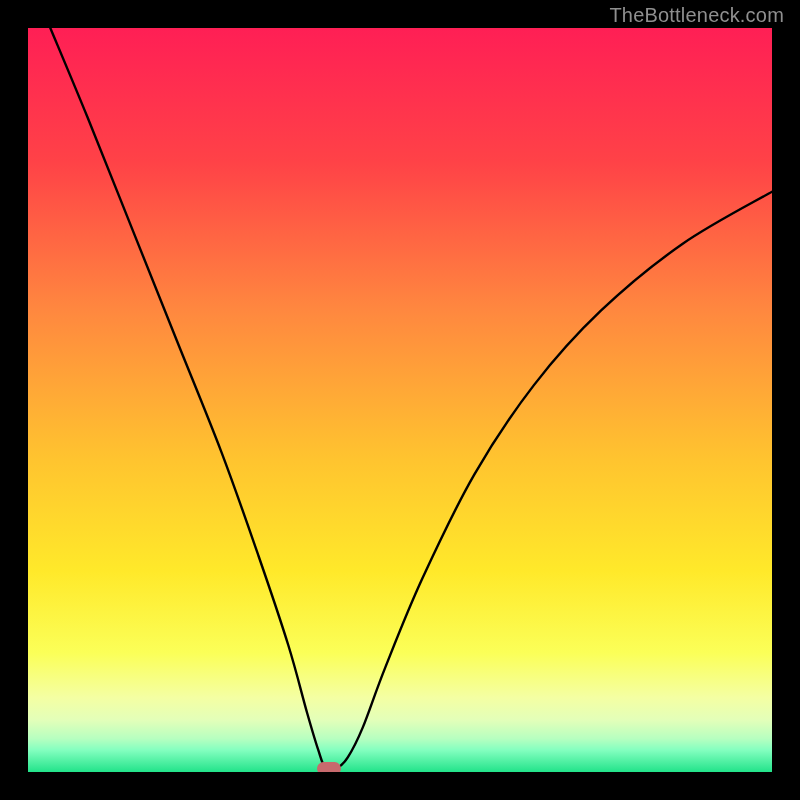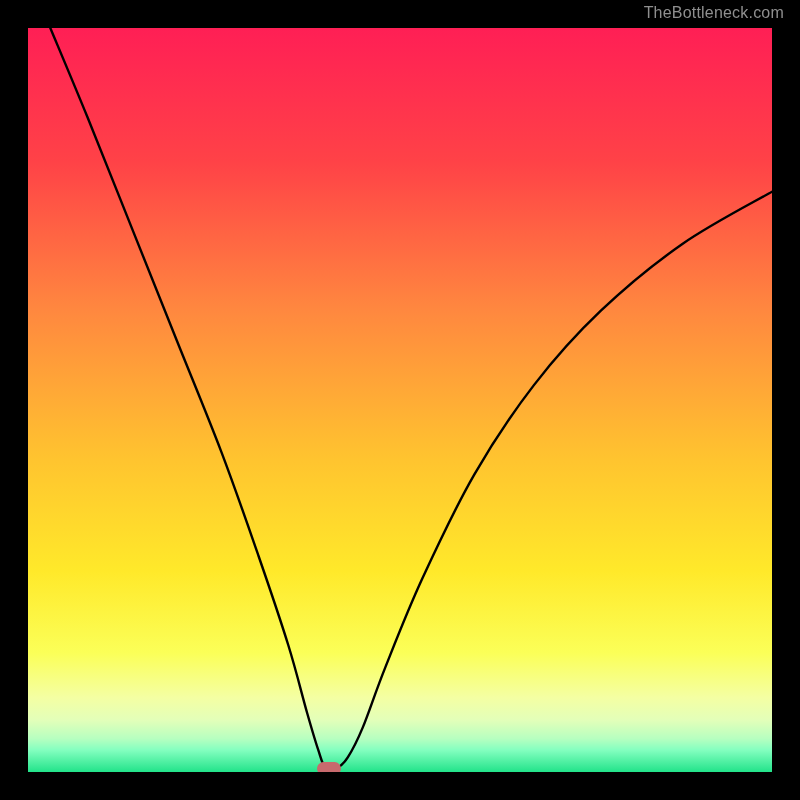--- a/index.html
+++ b/index.html
@@ -28,21 +28,21 @@
   }
   .gradient {
     position: absolute;
     left: 0; top: 0; right: 0; bottom: 0;
   }
   .watermark {
     position: absolute;
     top: 4px;
     right: 16px;
     font-family: Arial, Helvetica, sans-serif;
-    font-size: 16px;
+    font-size: 20px;
     color: #8f8f8f;
     letter-spacing: 0.2px;
     user-select: none;
   }
   svg.curve {
     position: absolute;
     left: 0; top: 0;
     width: 744px;
     height: 744px;
   }

